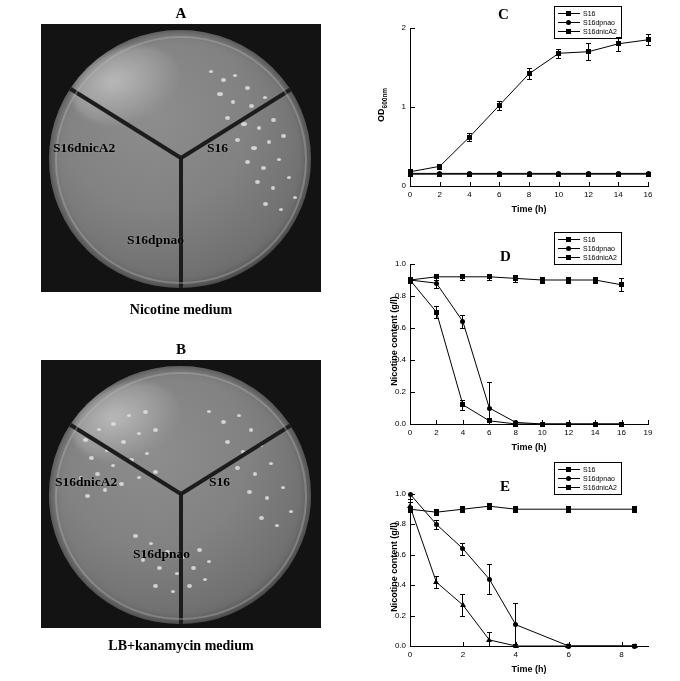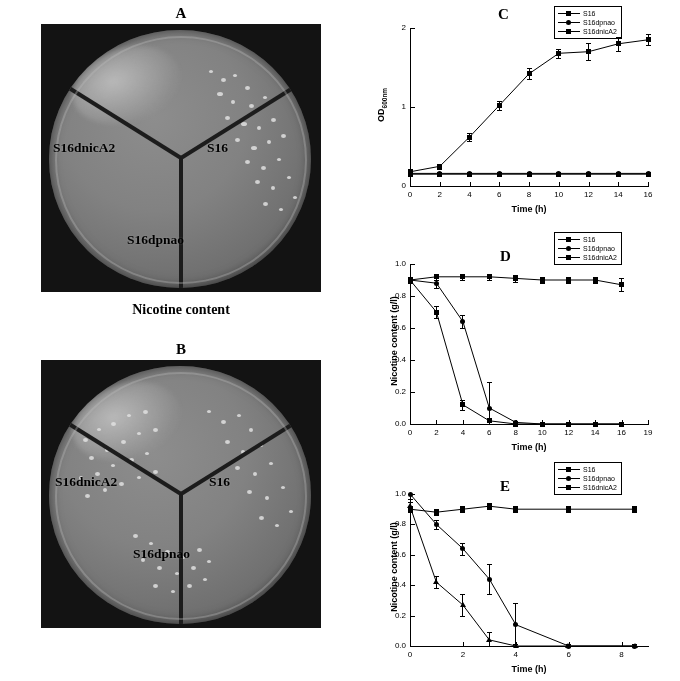--- a/index.html
+++ b/index.html
@@ -276,21 +276,21 @@
         <div class="growth" style="left:244px;top:166px;width:4px;height:3px;"></div>
 
         <div class="divider div-v"></div>
         <div class="divider div-ul"></div>
         <div class="divider div-ur"></div>
       </div>
       <div class="sector-label" style="left:12px; top:116px;">S16dnicA2</div>
       <div class="sector-label" style="left:166px; top:116px;">S16</div>
       <div class="sector-label" style="left:86px; top:208px;">S16dpnao</div>
     </div>
-    <div class="caption">Nicotine content</div>
+    <div class="caption">Nicotine medium</div>
   </div>
 
   <div class="plate-panel" id="panel-b">
     <div class="panel-letter">B</div>
     <div class="plate-wrap">
       <div class="plate-bg"></div>
       <div class="dish">
         <div class="sheen"></div>
 
         <div class="growth" style="left:158px;top:44px;width:4px;height:3px;"></div>
@@ -347,20 +347,21 @@
         <div class="growth" style="left:154px;top:212px;width:4px;height:3px;"></div>
 
         <div class="divider div-v"></div>
         <div class="divider div-ul"></div>
         <div class="divider div-ur"></div>
       </div>
       <div class="sector-label" style="left:14px; top:114px;">S16dnicA2</div>
       <div class="sector-label" style="left:168px; top:114px;">S16</div>
       <div class="sector-label" style="left:92px; top:186px;">S16dpnao</div>
     </div>
+    <div class="caption">LB+kanamycin medium</div>
   </div>
 
   <div class="chart-panel" id="panel-c">
     <div class="chart-letter" style="left:150px; top:2px;">C</div>
 
     <div class="legend" style="left:206px; top:2px;">
       <div class="legend-row">
         <span class="legend-line">
             <span class="legend-mark m-square"></span>
           </span>

